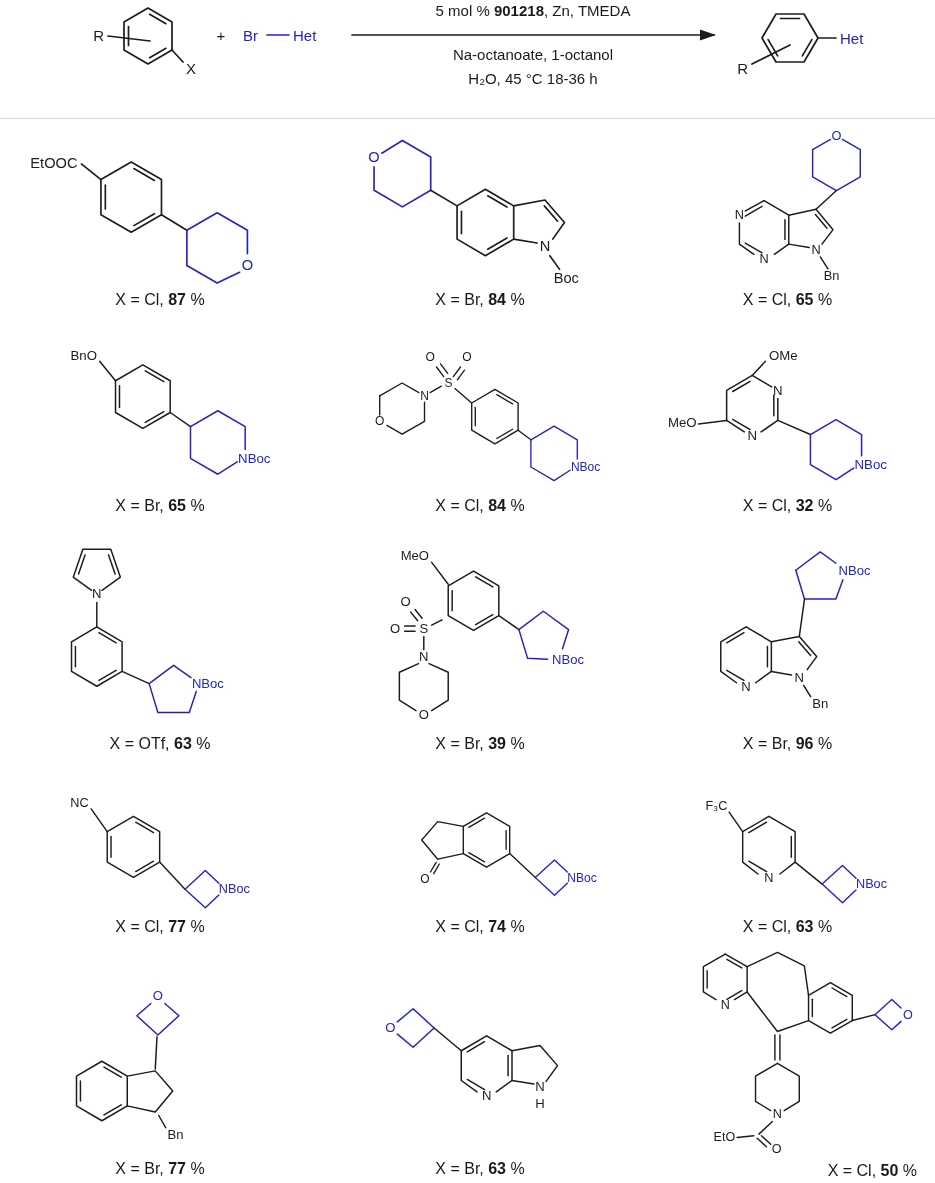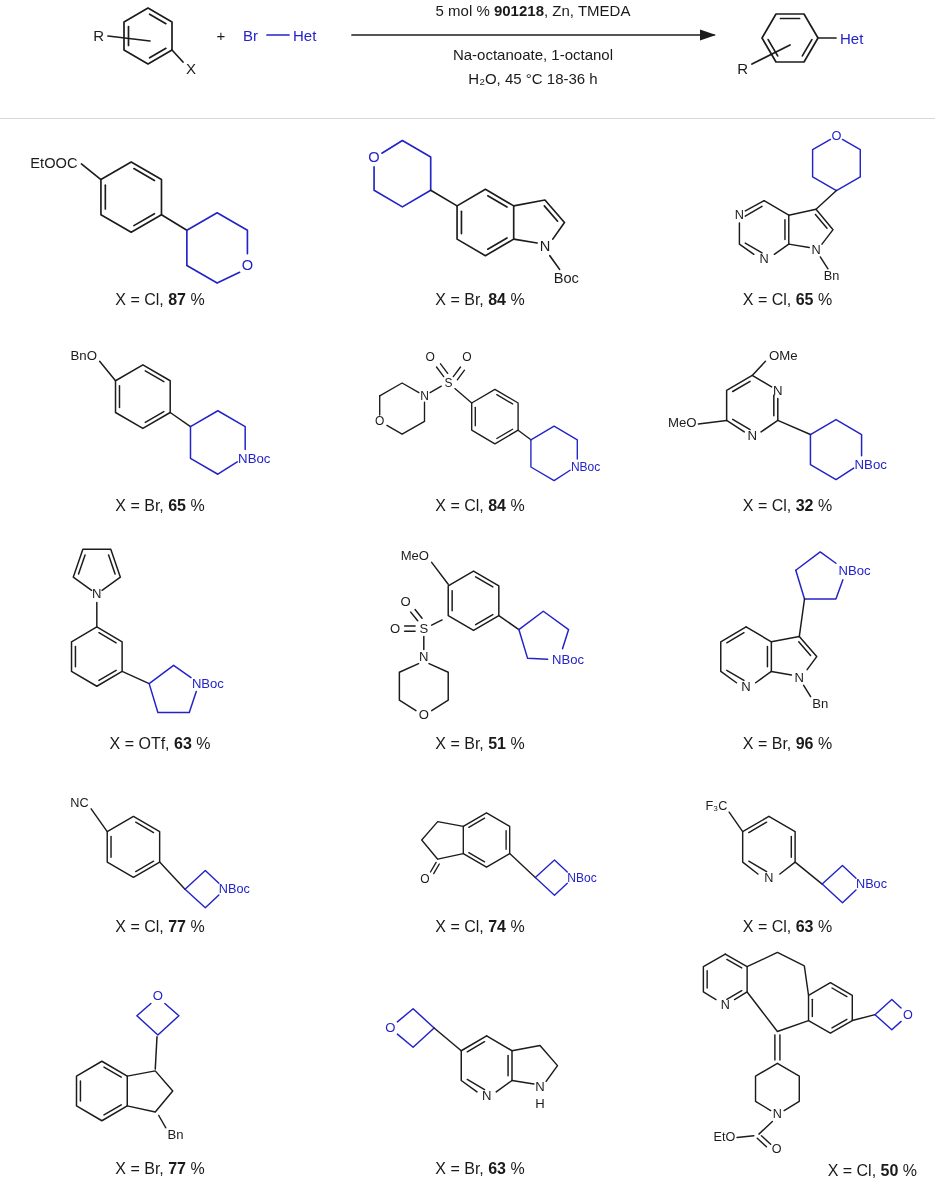--- a/index.html
+++ b/index.html
@@ -266,21 +266,21 @@
     <path class="bk" d="M86,214 L67,202 L67,170 L89,160"></path>
     <text class="tbk" x="95" y="223" text-anchor="middle">O</text>
   </g>
   <line class="bk" x1="181" y1="105" x2="204" y2="121"></line>
   <g>
     <path class="bl" d="M204,121 L232,100 L261,121 L254,143"></path>
     <path class="bl" d="M237,155 L214,154 L204,121"></path>
     <text class="tbl" x="242" y="160">NBoc</text>
   </g>
 </svg>
-<figcaption><span>X = Br, </span><b>51</b><span> %</span></figcaption>
+<figcaption><span>X = Br, </span><b>39</b><span> %</span></figcaption>
 </figure>
 
 <figure>
 <svg width="293" height="205" viewBox="0 0 295 235" preserveAspectRatio="xMidYMin meet">
   <g>
     <path class="bl" d="M157,53 L185,32 L203,45"></path>
     <path class="bl" d="M211,64 L203,86 L167,86 L157,53"></path>
     <text class="tbl" x="206" y="58">NBoc</text>
   </g>
   <line class="bk" x1="167" y1="86" x2="161" y2="129"></line>

